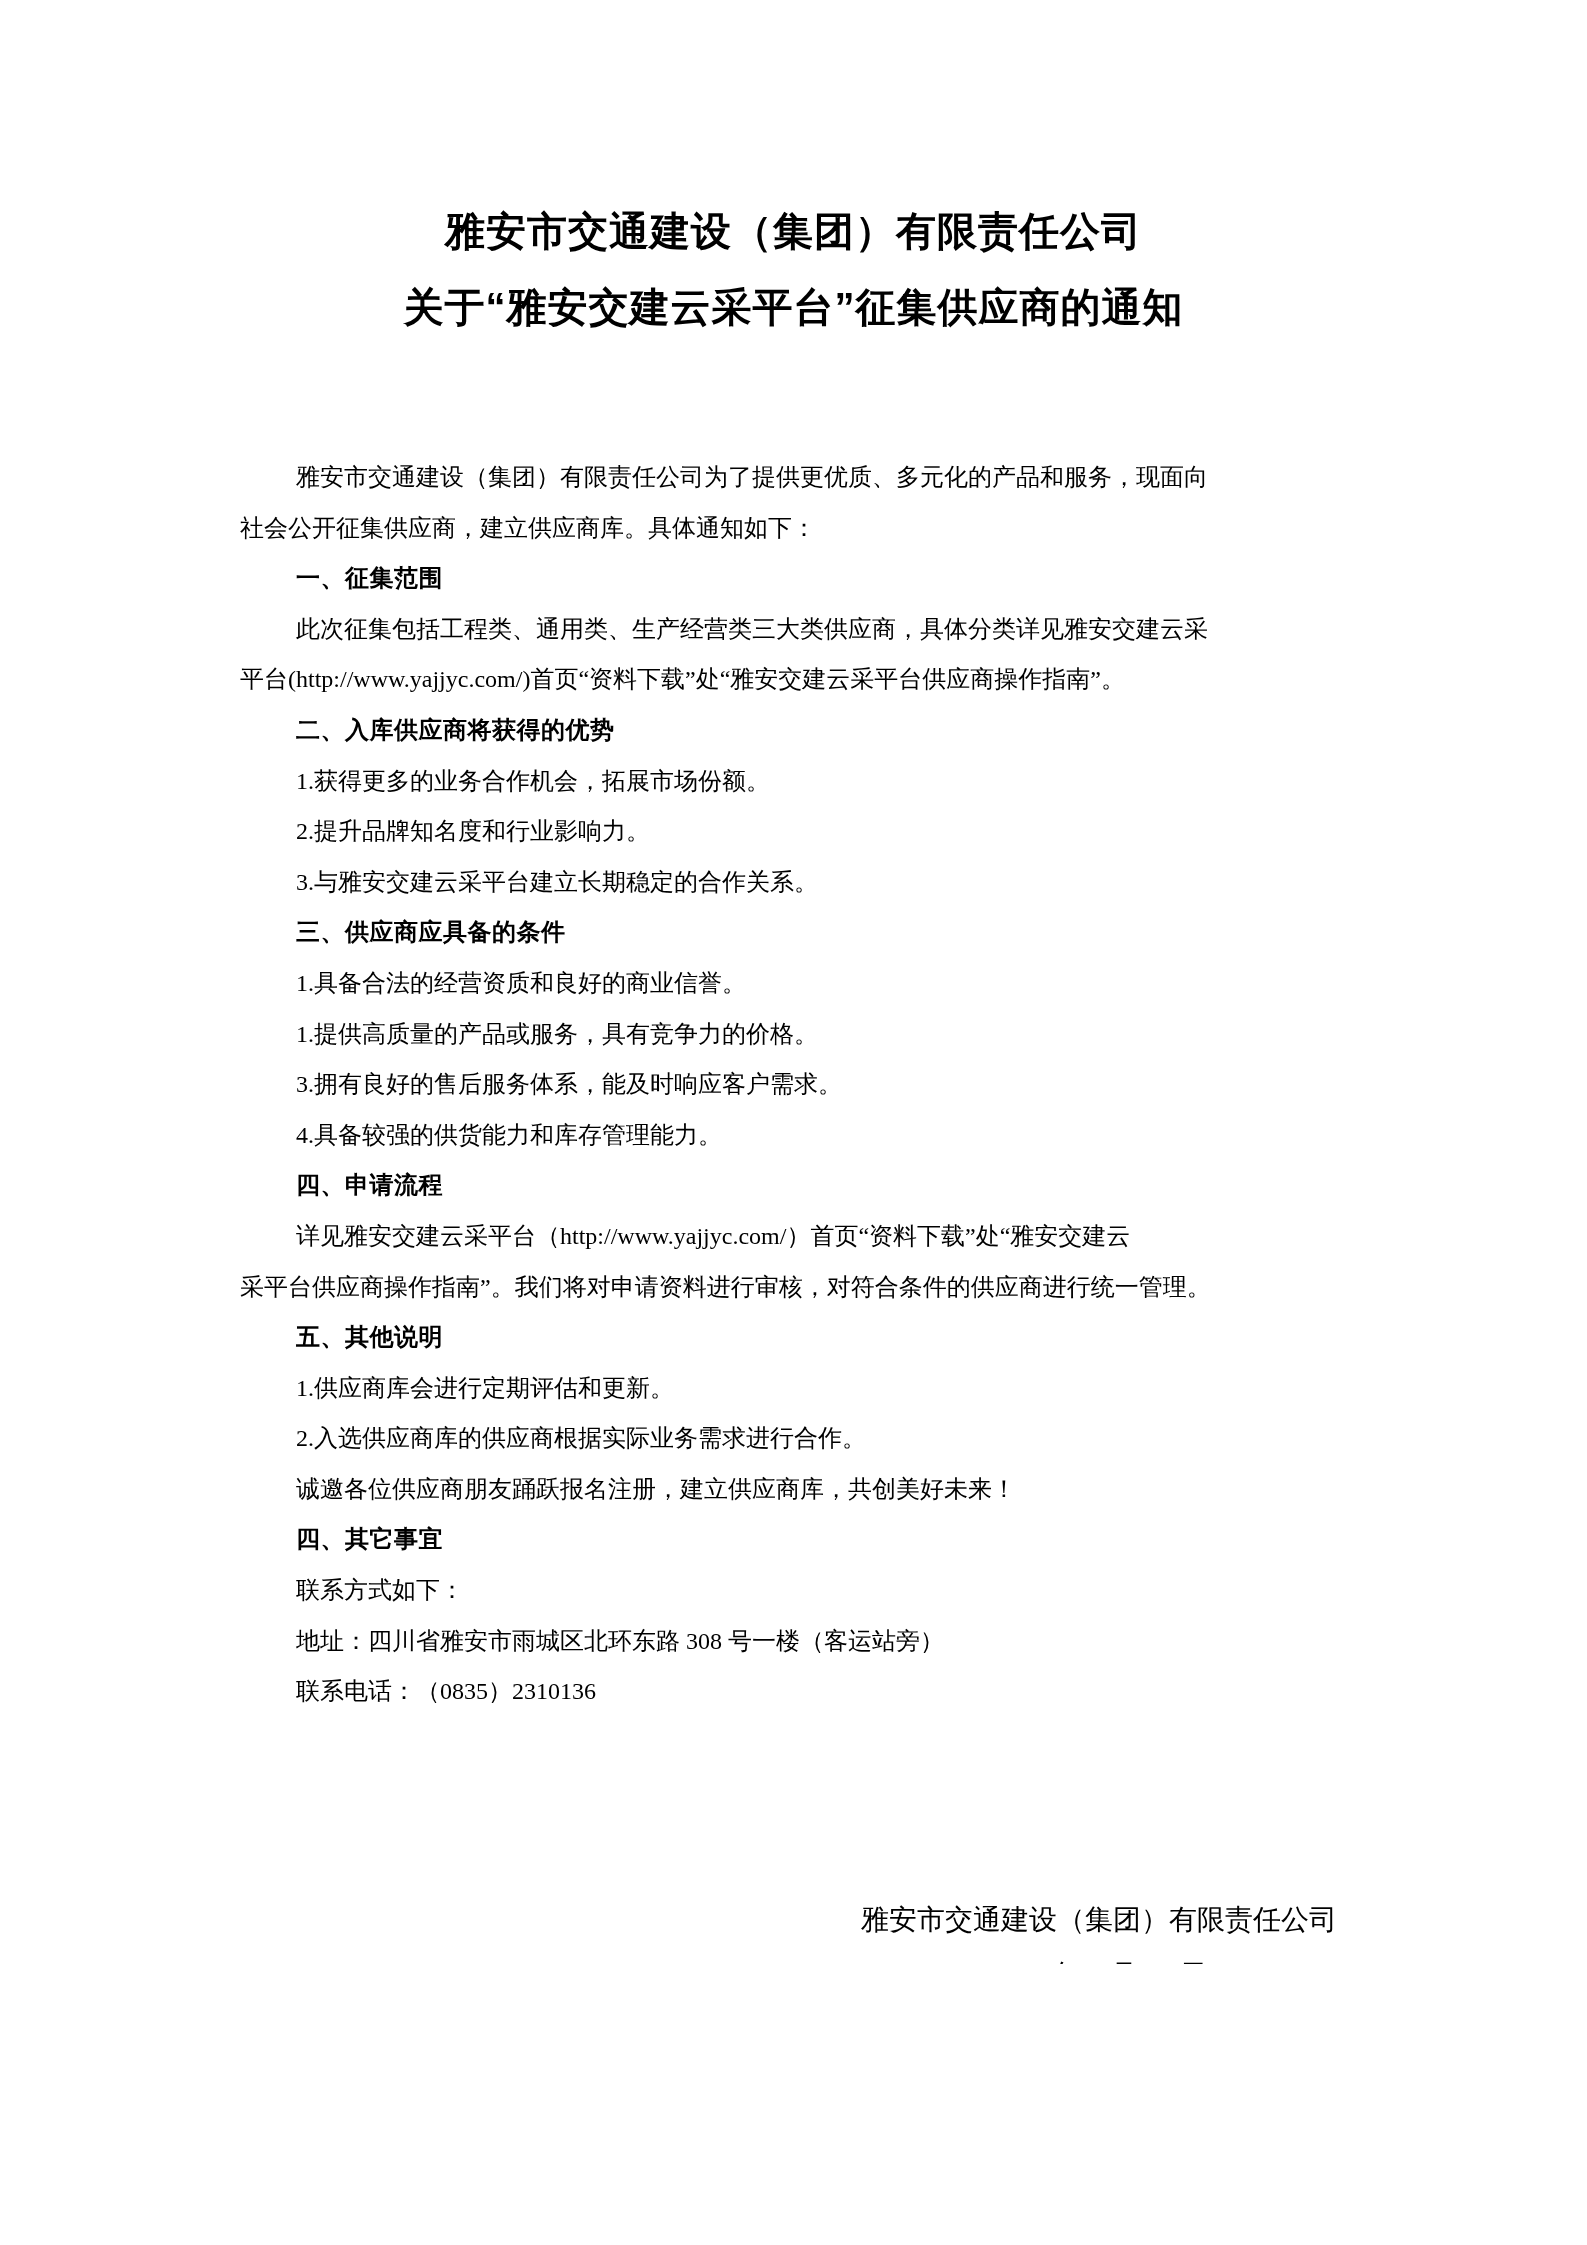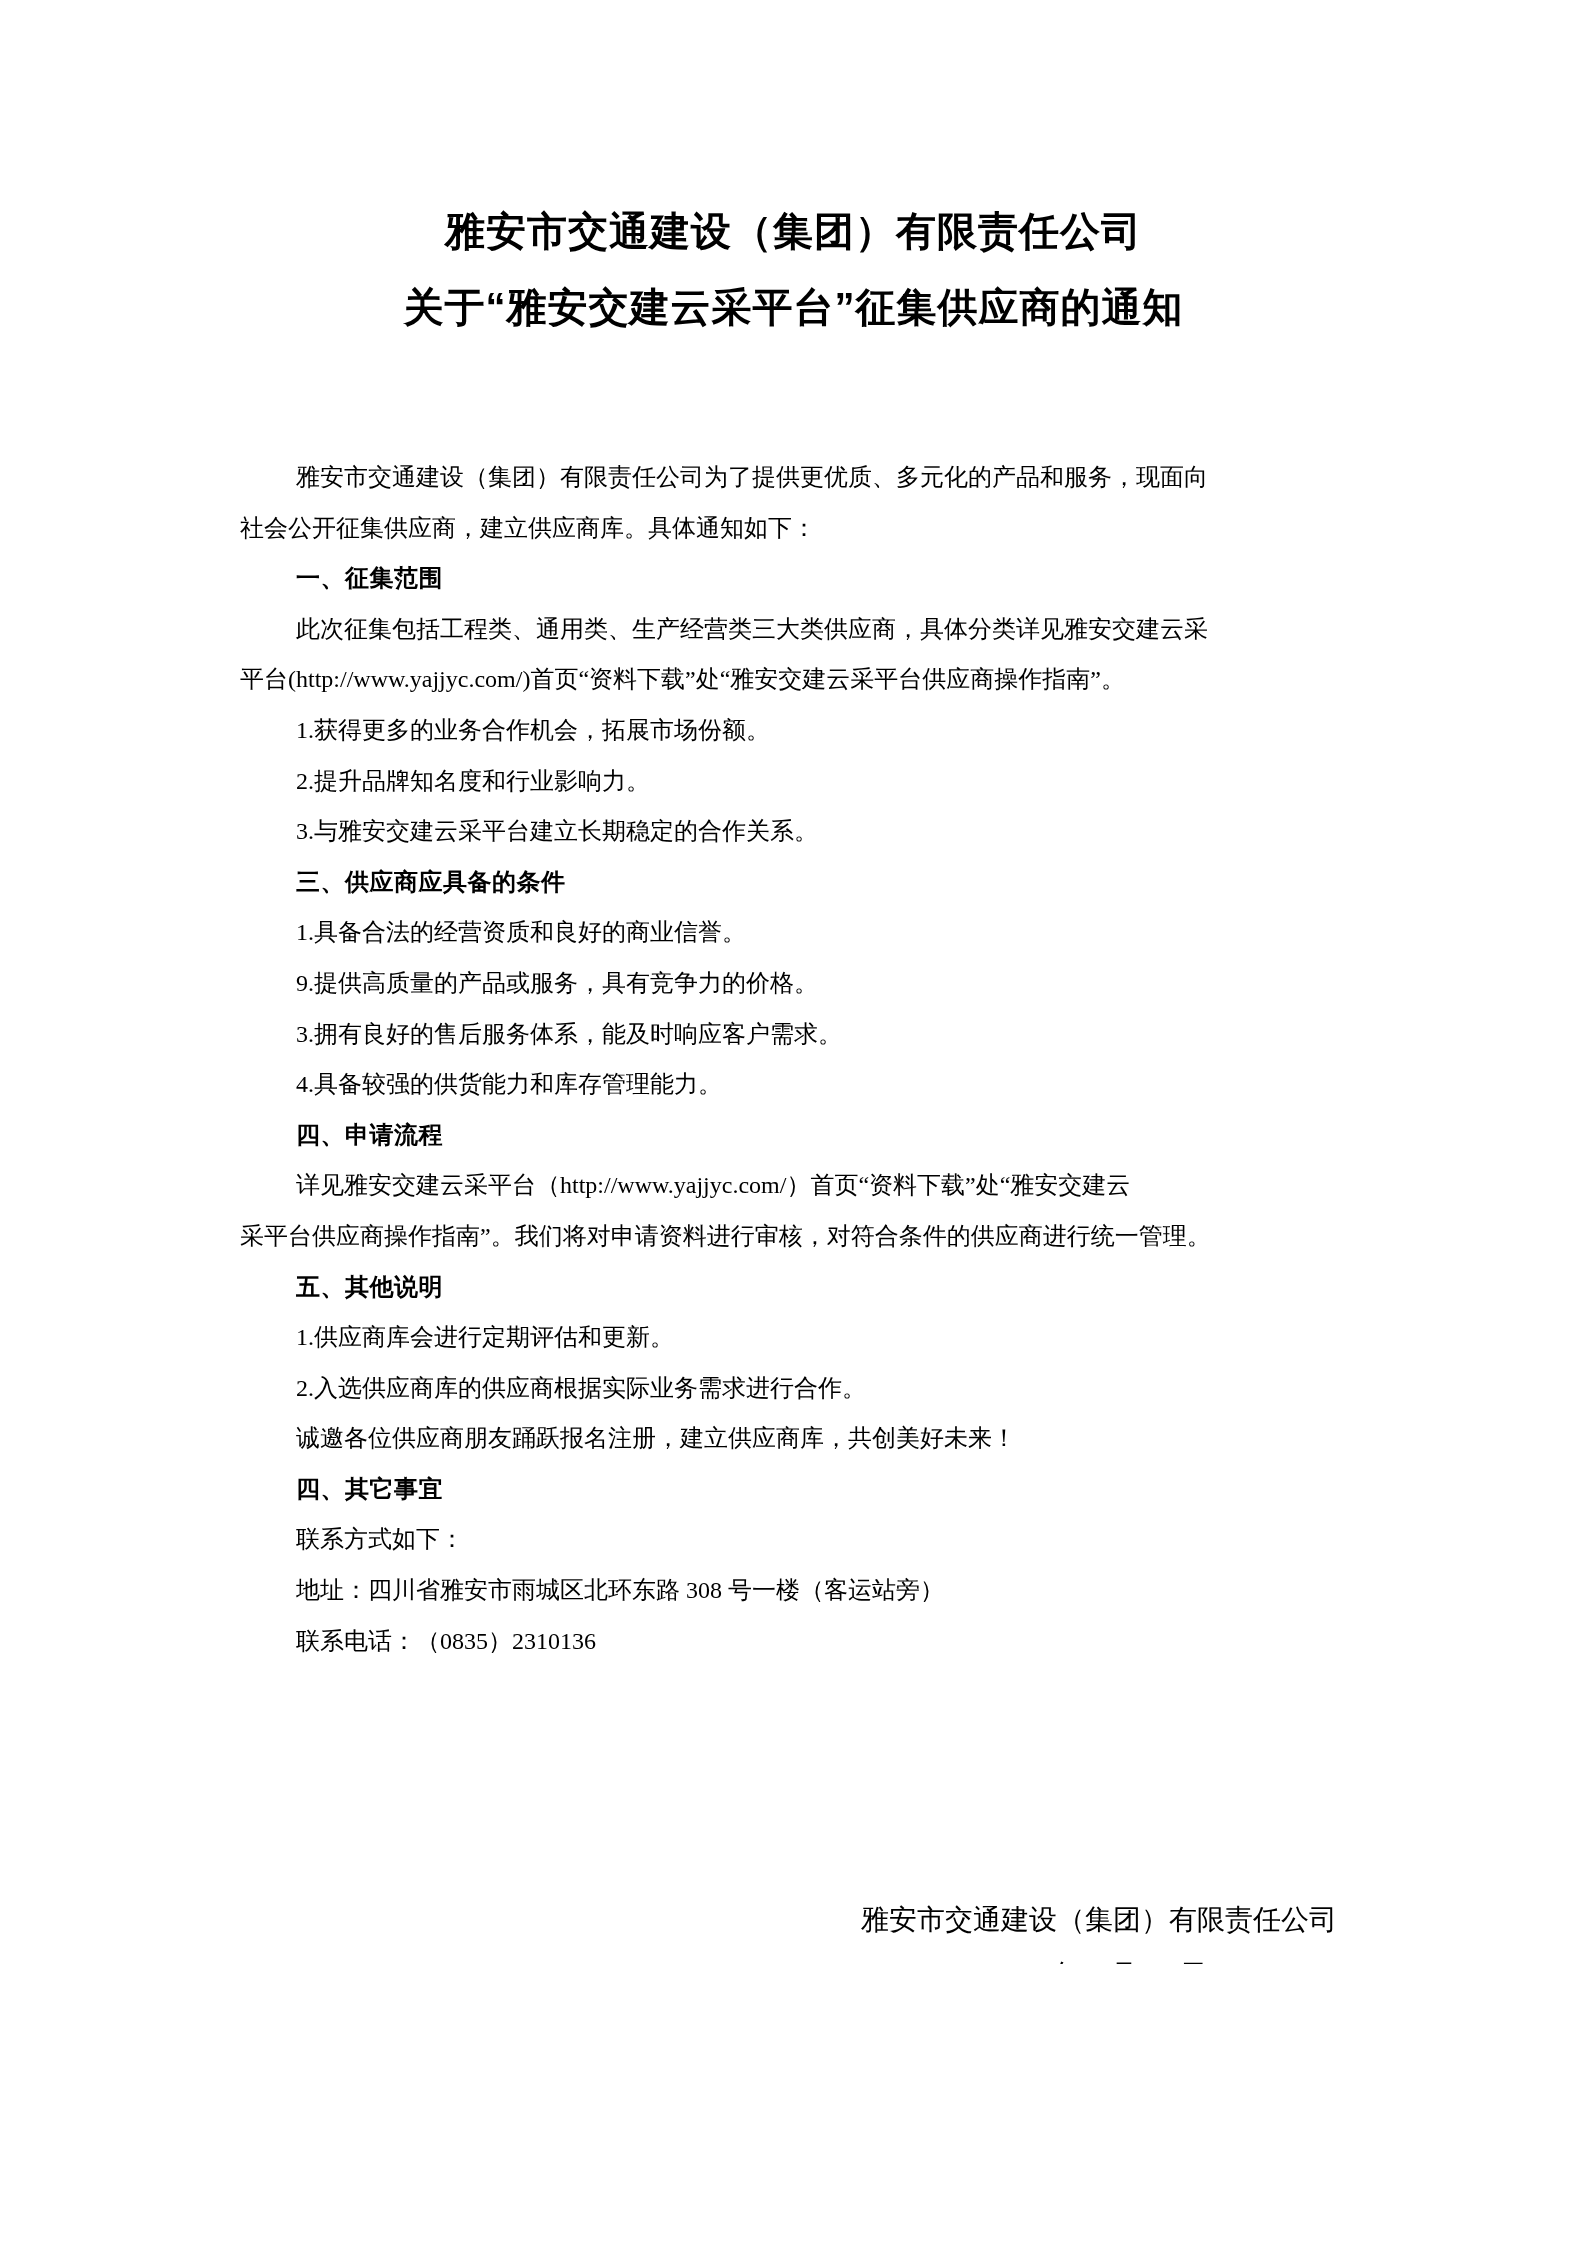--- a/index.html
+++ b/index.html
@@ -72,26 +72,27 @@
 
   <div class="doc-title t1">雅安市交通建设（集团）有限责任公司</div>
   <div class="doc-title t2">关于“雅安交建云采平台”征集供应商的通知</div>
 
   <div class="body-block">
     <div class="line indent">雅安市交通建设（集团）有限责任公司为了提供更优质、多元化的产品和服务，现面向</div>
     <div class="line">社会公开征集供应商，建立供应商库。具体通知如下：</div>
     <div class="line indent hd">一、征集范围</div>
     <div class="line indent">此次征集包括工程类、通用类、生产经营类三大类供应商，具体分类详见雅安交建云采</div>
     <div class="line">平台(http://www.yajjyc.com/)首页“资料下载”处“雅安交建云采平台供应商操作指南”。</div>
+    <div class="line indent hd">二、入库供应商将获得的优势</div>
     <div class="line indent">1.获得更多的业务合作机会，拓展市场份额。</div>
     <div class="line indent">2.提升品牌知名度和行业影响力。</div>
     <div class="line indent">3.与雅安交建云采平台建立长期稳定的合作关系。</div>
     <div class="line indent hd">三、供应商应具备的条件</div>
     <div class="line indent">1.具备合法的经营资质和良好的商业信誉。</div>
-    <div class="line indent">9.提供高质量的产品或服务，具有竞争力的价格。</div>
+    <div class="line indent">1.提供高质量的产品或服务，具有竞争力的价格。</div>
     <div class="line indent">3.拥有良好的售后服务体系，能及时响应客户需求。</div>
     <div class="line indent">4.具备较强的供货能力和库存管理能力。</div>
     <div class="line indent hd">四、申请流程</div>
     <div class="line indent">详见雅安交建云采平台（http://www.yajjyc.com/）首页“资料下载”处“雅安交建云</div>
     <div class="line">采平台供应商操作指南”。我们将对申请资料进行审核，对符合条件的供应商进行统一管理。</div>
     <div class="line indent hd">五、其他说明</div>
     <div class="line indent">1.供应商库会进行定期评估和更新。</div>
     <div class="line indent">2.入选供应商库的供应商根据实际业务需求进行合作。</div>
     <div class="line indent">诚邀各位供应商朋友踊跃报名注册，建立供应商库，共创美好未来！</div>
     <div class="line indent hd">四、其它事宜</div>

